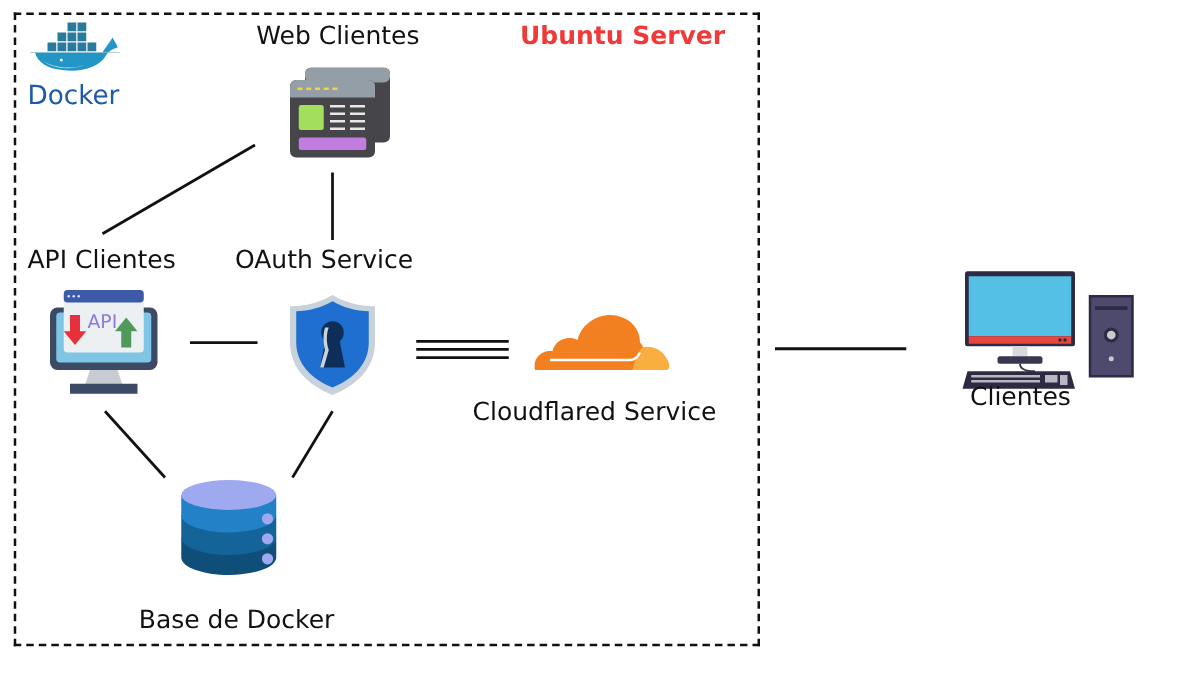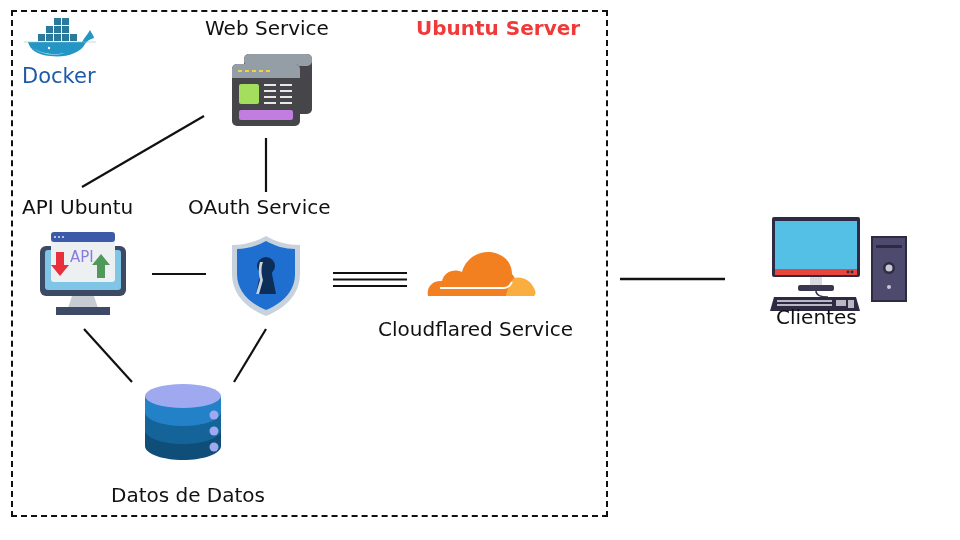--- a/index.html
+++ b/index.html
@@ -45,21 +45,21 @@
   </g>
   <path d="M6 28 H60 C62 24 66 20 68 16 C70 20 72 22 72 24 C68 25 65 27 63 30 C58 40 42 44 28 42 C16 41 8 36 6 28 Z" fill="#2496c6"></path>
   <path d="M10 33 C18 40 34 42 46 38 C36 42 20 42 10 33 Z" fill="#cfe6ef"></path>
   <circle cx="27" cy="34" r="1.2" fill="#fff"></circle>
   <line x1="2" y1="28" x2="74" y2="28" stroke="#9bbfcc" stroke-width="0.6"></line>
 </svg>
 <div class="label" style="left:22px;top:66px;color:#1e5aa8;font-size:21px;">Docker</div>
 
 <div class="label" style="left:416px;top:18px;color:#f03a3a;font-weight:bold;font-size:20px;">Ubuntu Server</div>
 
-<div class="label" style="left:205px;top:18px;">Web Service</div>
+<div class="label" style="left:205px;top:18px;">Web Clientes</div>
 <svg class="icon" style="left:232px;top:54px" width="80" height="74" viewBox="0 0 80 74">
   <rect x="12" y="0" width="68" height="60" rx="5" fill="#45454a"></rect>
   <rect x="12" y="0" width="68" height="12" rx="5" fill="#949ea6"></rect>
   <rect x="0" y="10" width="68" height="62" rx="5" fill="#45454a"></rect>
   <path d="M5 10 H63 A5 5 0 0 1 68 15 V24 H0 V15 A5 5 0 0 1 5 10 Z" fill="#949ea6"></path>
   <g fill="#f5d33a">
       <rect x="6" y="16" width="4" height="2"></rect>
       <rect x="13" y="16" width="4" height="2"></rect>
       <rect x="20" y="16" width="4" height="2"></rect>
       <rect x="27" y="16" width="4" height="2"></rect>
@@ -72,21 +72,21 @@
       <rect x="32" y="36" width="12" height="2"></rect>
       <rect x="48" y="36" width="12" height="2"></rect>
       <rect x="32" y="42" width="12" height="2"></rect>
       <rect x="48" y="42" width="12" height="2"></rect>
       <rect x="32" y="48" width="12" height="2"></rect>
       <rect x="48" y="48" width="12" height="2"></rect>
     </g>
   <rect x="7" y="56" width="54" height="10" rx="2" fill="#c17de0"></rect>
 </svg>
 
-<div class="label" style="left:22px;top:197px;">API Ubuntu</div>
+<div class="label" style="left:22px;top:197px;">API Clientes</div>
 <svg class="icon" style="left:40px;top:232px" width="88" height="84" viewBox="0 0 88 84">
   <rect x="0" y="14" width="86" height="50" rx="6" fill="#3d4a66"></rect>
   <rect x="5" y="18" width="76" height="40" rx="3" fill="#7fc5e6"></rect>
   <path d="M32 64 H54 L58 76 H28 Z" fill="#c6ccd2"></path>
   <rect x="16" y="75" width="54" height="8" fill="#3d4a66"></rect>
   <rect x="11" y="0" width="64" height="50" rx="3" fill="#edf0f2"></rect>
   <rect x="11" y="0" width="64" height="10" rx="3" fill="#3d5aa8"></rect>
   <g fill="#e0e6f5">
       <circle cx="15" cy="5" r="1"></circle>
       <circle cx="19" cy="5" r="1"></circle>
@@ -108,21 +108,21 @@
 
 <svg class="icon" style="left:143px;top:382px" width="80" height="80" viewBox="0 0 80 80">
   <path d="M2 48 V64 C2 72 20 78 40 78 C60 78 78 72 78 64 V48 Z" fill="#0f4e78"></path>
   <path d="M2 30 V48 C2 56 20 62 40 62 C60 62 78 56 78 48 V30 Z" fill="#14649a"></path>
   <path d="M2 14 V30 C2 38 20 44 40 44 C60 44 78 38 78 30 V14 Z" fill="#2381c8"></path>
   <ellipse cx="40" cy="14" rx="38" ry="12" fill="#9ea9f0"></ellipse>
   <circle cx="71" cy="33" r="4.5" fill="#9ea9f0"></circle>
   <circle cx="71" cy="49" r="4.5" fill="#9ea9f0"></circle>
   <circle cx="71" cy="65" r="4.5" fill="#9ea9f0"></circle>
 </svg>
-<div class="label" style="left:111px;top:485px;">Datos de Datos</div>
+<div class="label" style="left:111px;top:485px;">Base de Docker</div>
 
 <svg class="icon" style="left:426px;top:248px" width="110" height="52" viewBox="0 0 110 52">
   <path d="M2 48 C0 38 8 32 16 33 C18 24 28 20 36 24 C40 8 58 0 72 6 C82 10 86 18 86 26 C90 30 92 38 90 48 Z" fill="#f38020"></path>
   <path d="M80 48 C82 40 84 34 88 30 C96 28 104 32 108 40 C110 44 110 46 108 48 Z" fill="#faae40"></path>
   <path d="M14 40 H78 C82 40 84 38 86 34" stroke="#ffffff" stroke-width="2" fill="none"></path>
 </svg>
 <div class="label" style="left:378px;top:319px;">Cloudflared Service</div>
 
 <svg class="icon" style="left:768px;top:215px" width="140" height="98" viewBox="0 0 140 98">
   <rect x="4" y="2" width="88" height="60" rx="2" fill="#2e2a42"></rect>

